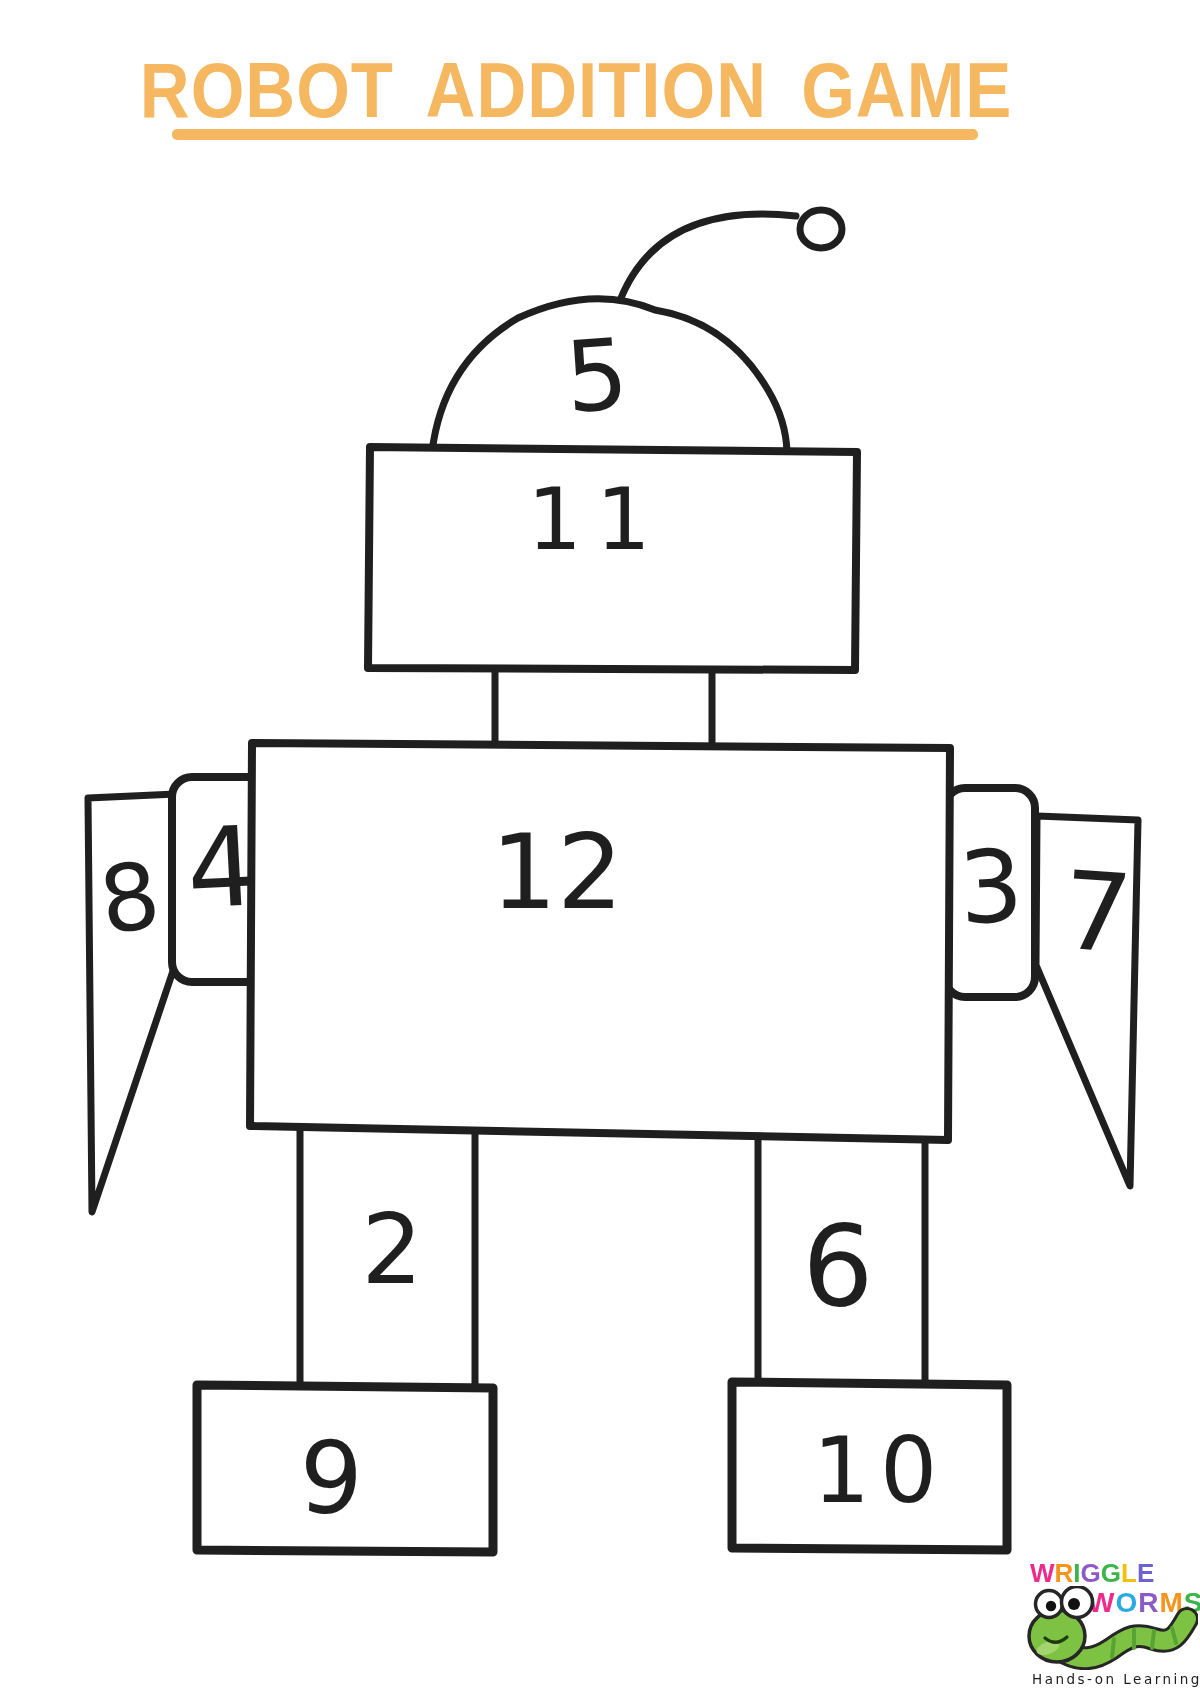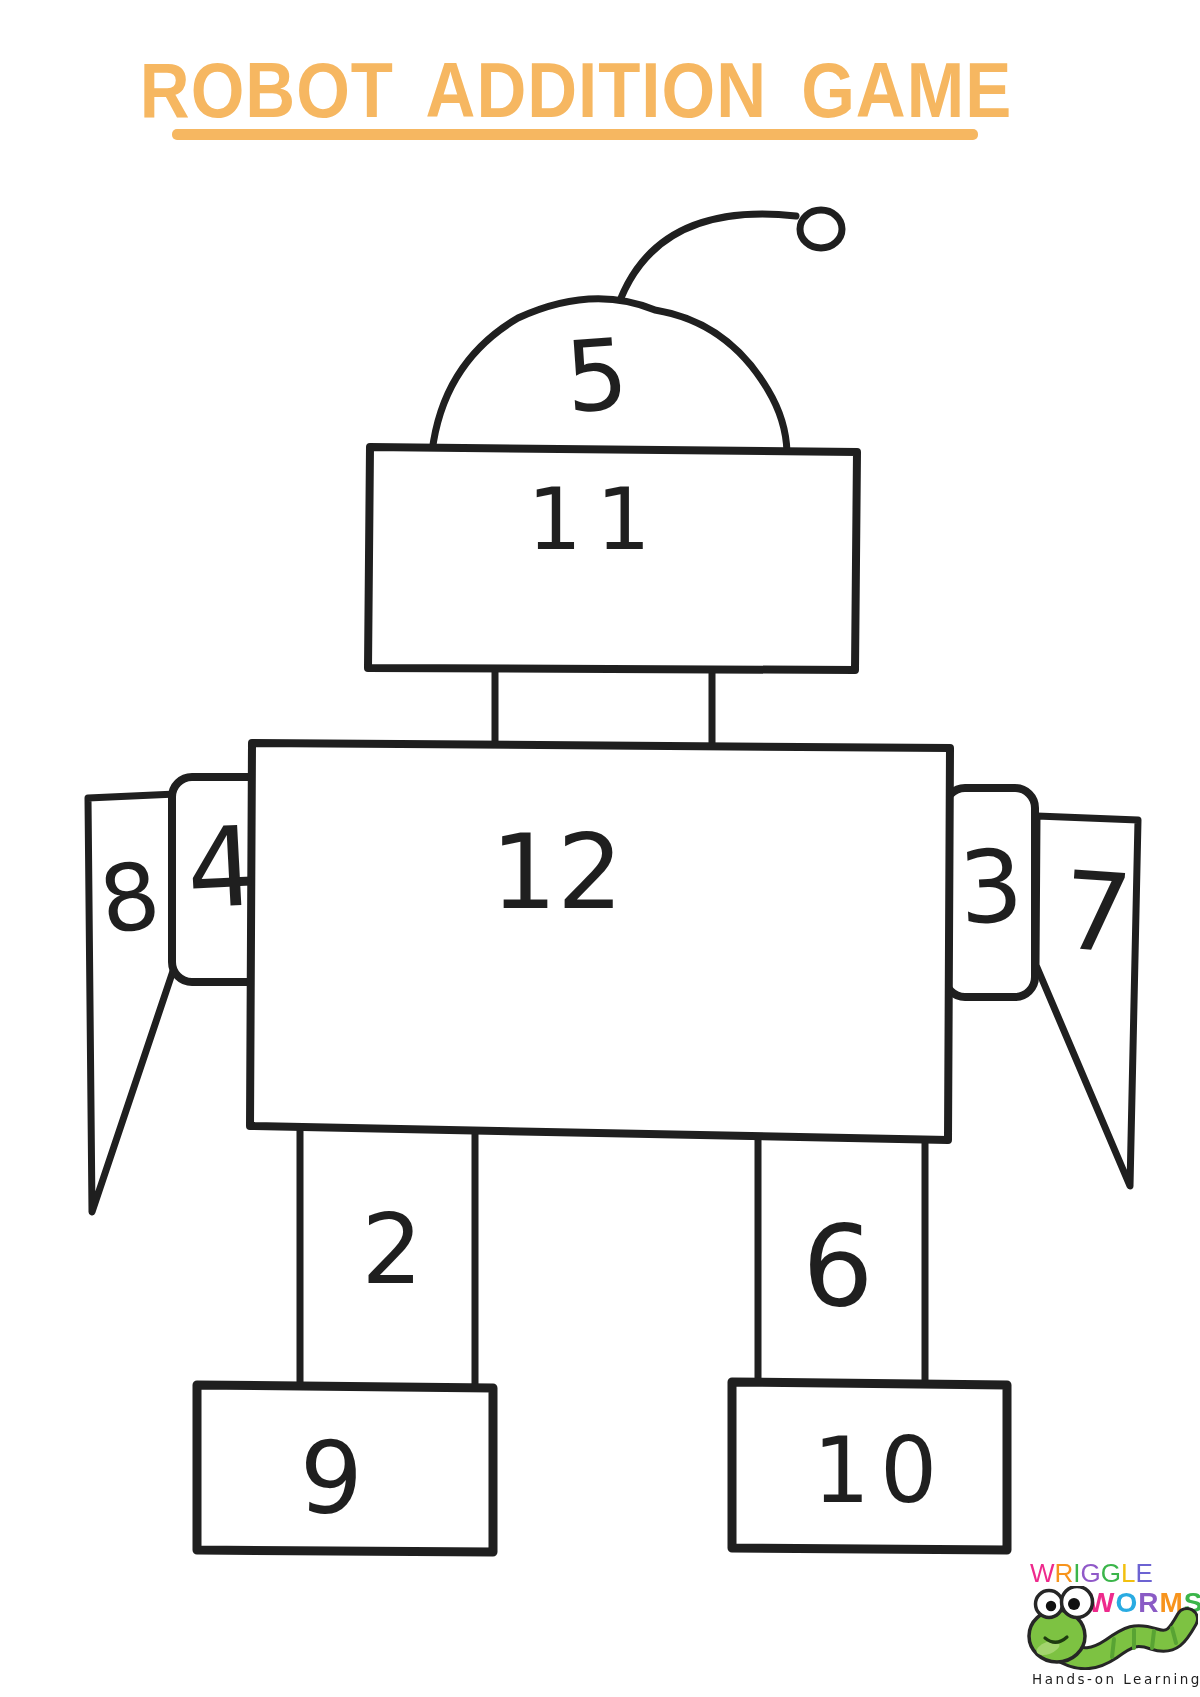--- a/index.html
+++ b/index.html
@@ -20,21 +20,21 @@
     position:absolute;top:129px;left:172px;width:806px;height:11px;
     background:#F6B761;border-radius:5px;
   }
   svg text{
     font-family:"DejaVu Sans", sans-serif;
     fill:#1f1f1f;
   }
   .robot-svg{position:absolute;left:0;top:0;}
   .logo{position:absolute;left:1024px;top:1558px;width:176px;height:139px;}
   .logo-line1{position:absolute;left:6px;top:0px;white-space:nowrap;
-    font-weight:400;font-size:26px;letter-spacing:0px;}
+    font-weight:700;font-size:26px;letter-spacing:0px;}
   .logo-line2{position:absolute;left:64px;top:29px;white-space:nowrap;
     font-weight:900;font-size:28px;letter-spacing:1px;}
   .logo-worm{position:absolute;left:2px;top:28px;}
   .logo-tagline{position:absolute;left:8px;top:113px;white-space:nowrap;
     font-family:"DejaVu Sans", sans-serif;
     font-size:13.5px;letter-spacing:2.5px;color:#1d1d1d;font-weight:500;}
 </style>
 </head>
 <body>
 

